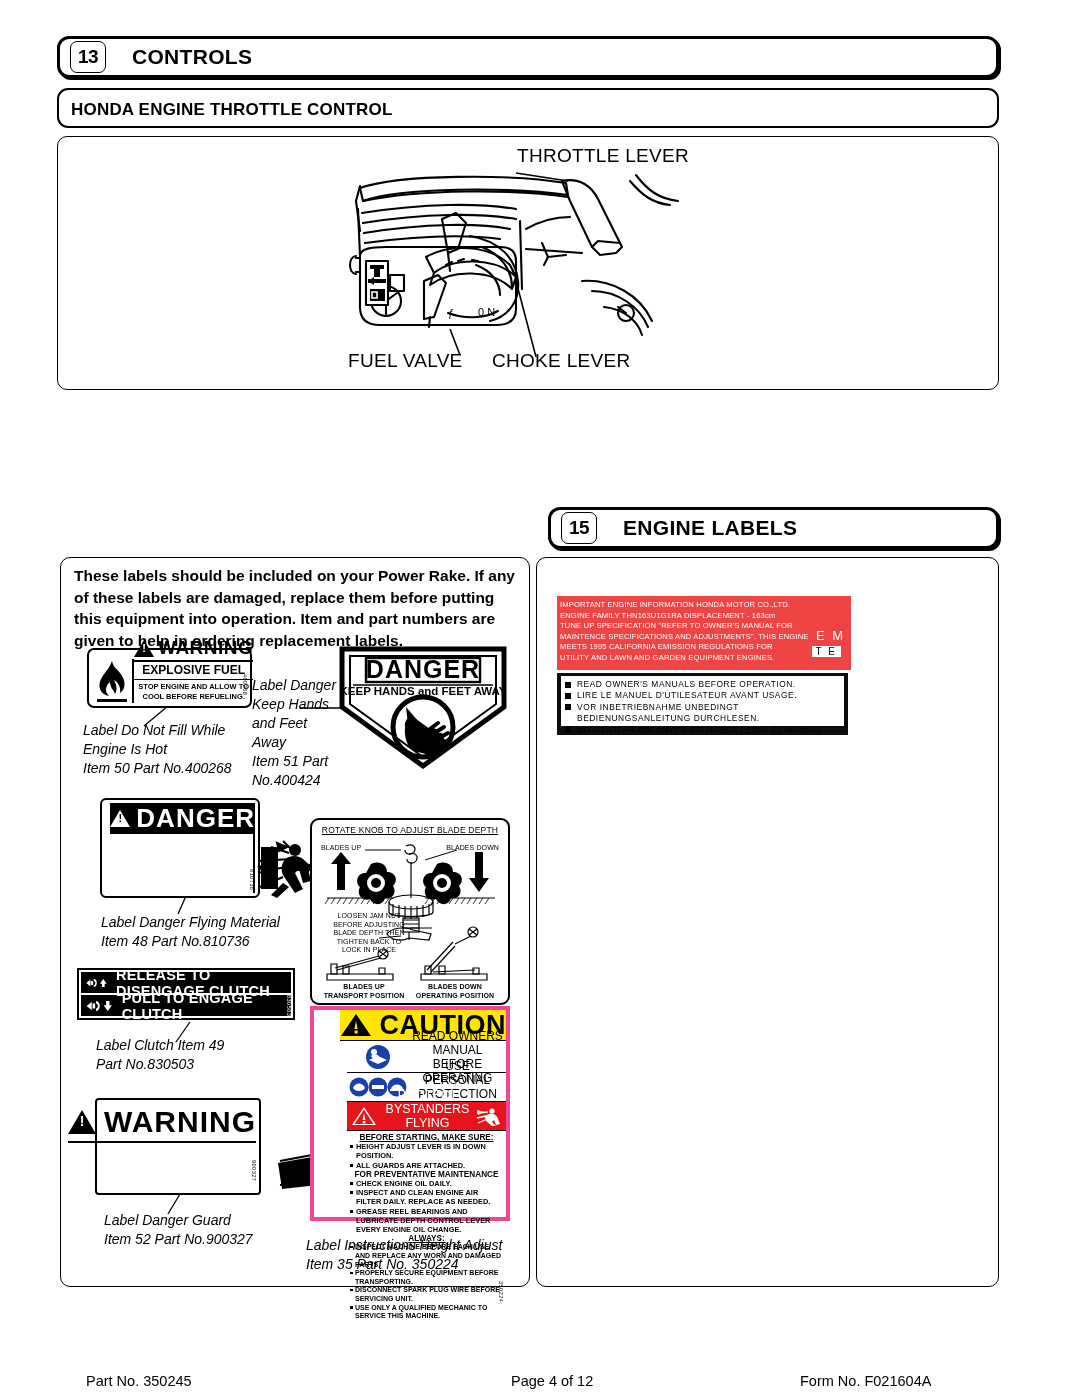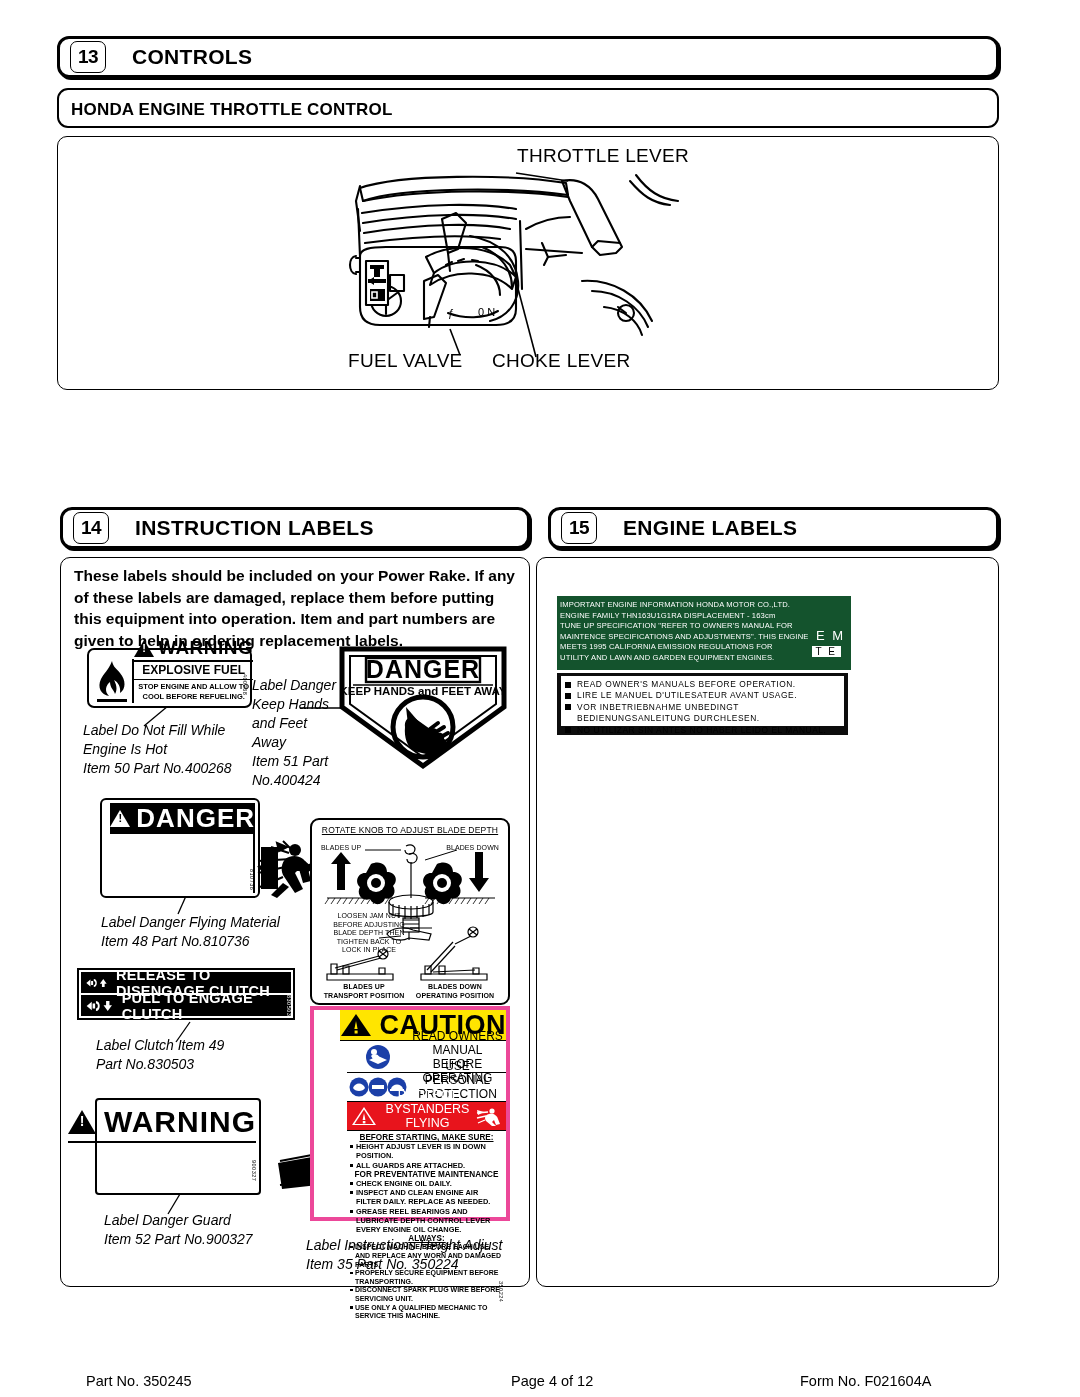--- a/index.html
+++ b/index.html
@@ -99,21 +99,21 @@
   .cau-fine{padding:2px 3px;font-size:7.4px;line-height:9.2px;position:relative;}
   .cau-fine .hd{font-weight:700;text-align:center;text-decoration:underline;font-size:8.2px;display:block;}
   .cau-fine .bl{font-weight:700;padding-left:6px;position:relative;}
   .cau-fine .bl::before{content:"";position:absolute;left:0px;top:3px;width:3px;height:3px;background:#000;}
   .cau-fine .bl2{font-weight:700;padding-left:5px;position:relative;font-size:7px;line-height:8.6px;}
   .cau-fine .bl2::before{content:"";position:absolute;left:0;top:2.5px;width:2.5px;height:2.5px;background:#000;}
 
   
   .honda-box{position:absolute;border:1.5px solid #000;border-radius:14px;}
   .honda-txt{font-size:19px;margin-left:18px;line-height:38px;letter-spacing:.3px;}
-  .eng-blk{position:absolute;background:#14532d;color:#fff;}
+  .eng-blk{position:absolute;background:#ef4444;color:#fff;}
   .eng-line{font-size:7.6px;line-height:10.6px;letter-spacing:.15px;white-space:nowrap;}
   .eng-em{position:absolute;right:6px;color:#fff;font-size:13px;letter-spacing:2px;}
   .eng-te{position:absolute;right:10px;background:#fff;color:#000;font-size:10px;letter-spacing:2px;padding:0 4px;}
   .man-blk{position:absolute;background:#0d0d0d;}
   .man-inner{position:absolute;background:#fff;}
   .man-line{font-size:8.4px;line-height:11.4px;letter-spacing:.55px;white-space:nowrap;padding-left:14px;position:relative;}
   .man-line::before{content:"";position:absolute;left:2px;top:2.5px;width:6px;height:6px;background:#000;}
   .man-line.nb{padding-left:14px;}
   .man-line.nb::before{display:none;}
 
@@ -217,26 +217,20 @@
         <path d="M120 168 L130 194"></path>
         <path d="M186 120 L206 196"></path>
       </g>
     </svg>
 
     <div class="callout" style="left:411px;top:8px;margin-left:48px;">THROTTLE LEVER</div>
     <div class="callout" style="left:290px;top:213px;">FUEL VALVE</div>
     <div class="callout" style="left:434px;top:213px;">CHOKE LEVER</div>
   </div>
 
-  <div class="panel panel-thick" style="left:60px;top:507px;width:470px;height:42px;">
-    <div class="sec-head">
-      <div class="sec-num">14</div>
-      <div class="sec-title">INSTRUCTION LABELS</div>
-    </div>
-  </div>
 
   <div class="panel panel-thick" style="left:548px;top:507px;width:451px;height:42px;">
     <div class="sec-head">
       <div class="sec-num">15</div>
       <div class="sec-title">ENGINE LABELS</div>
     </div>
   </div>
 
   <div class="panel" style="left:60px;top:557px;width:470px;height:730px;"></div>
 

